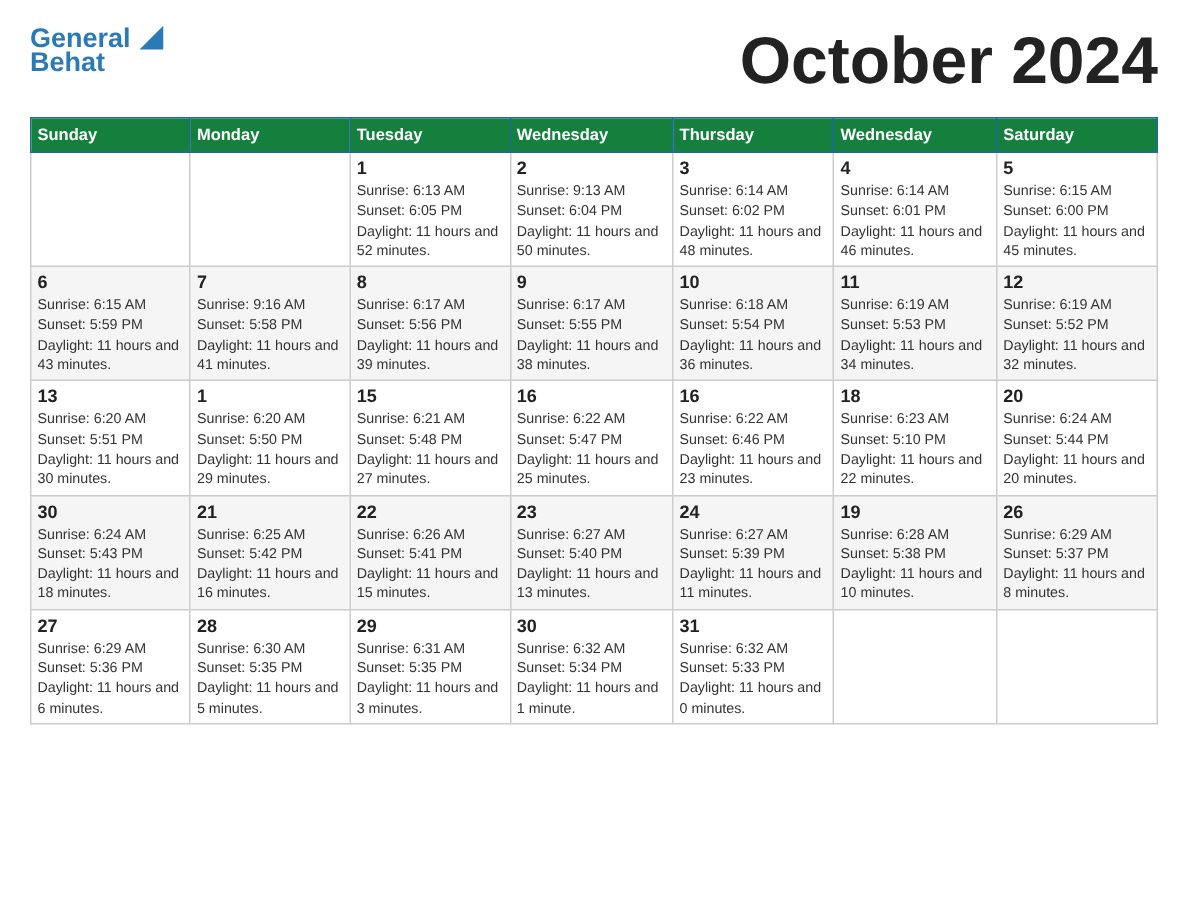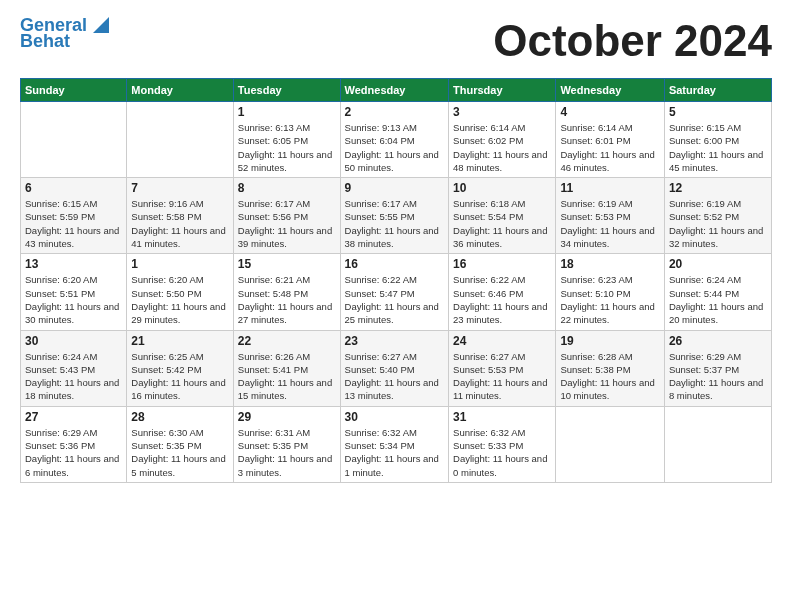--- a/index.html
+++ b/index.html
@@ -262,21 +262,21 @@
           </td>
           <td>
             <span class="day-number">23</span>
             <div class="day-info">Sunrise: 6:27 AM
 Sunset: 5:40 PM
 Daylight: 11 hours and 13 minutes.</div>
           </td>
           <td>
             <span class="day-number">24</span>
             <div class="day-info">Sunrise: 6:27 AM
-Sunset: 5:53 PM
+Sunset: 5:39 PM
 Daylight: 11 hours and 11 minutes.</div>
           </td>
           <td>
             <span class="day-number">19</span>
             <div class="day-info">Sunrise: 6:28 AM
 Sunset: 5:38 PM
 Daylight: 11 hours and 10 minutes.</div>
           </td>
           <td>
             <span class="day-number">26</span>

